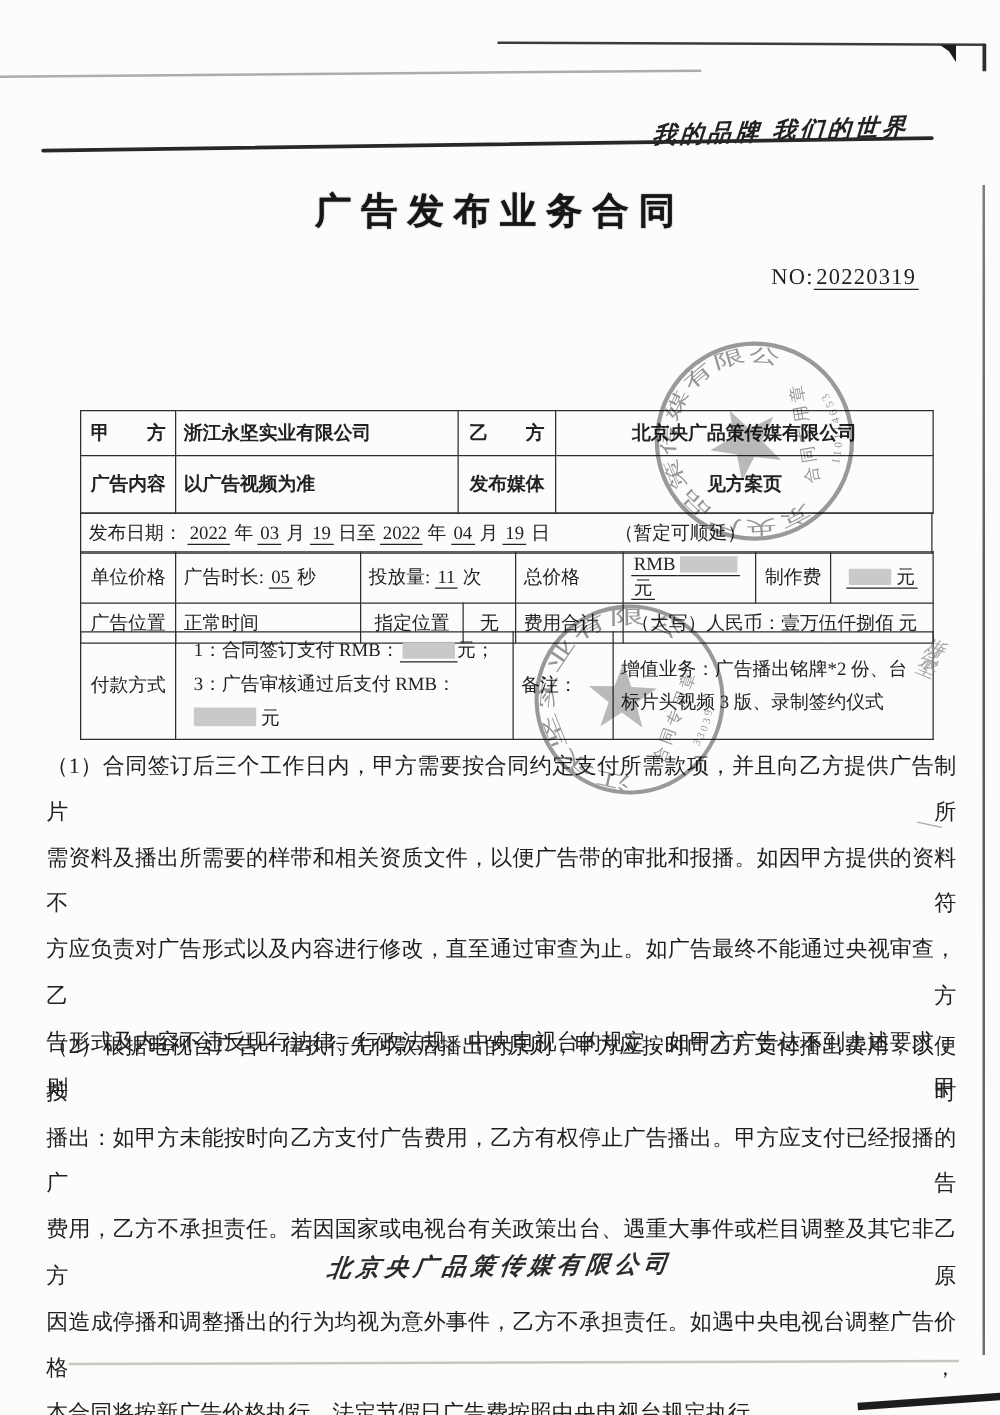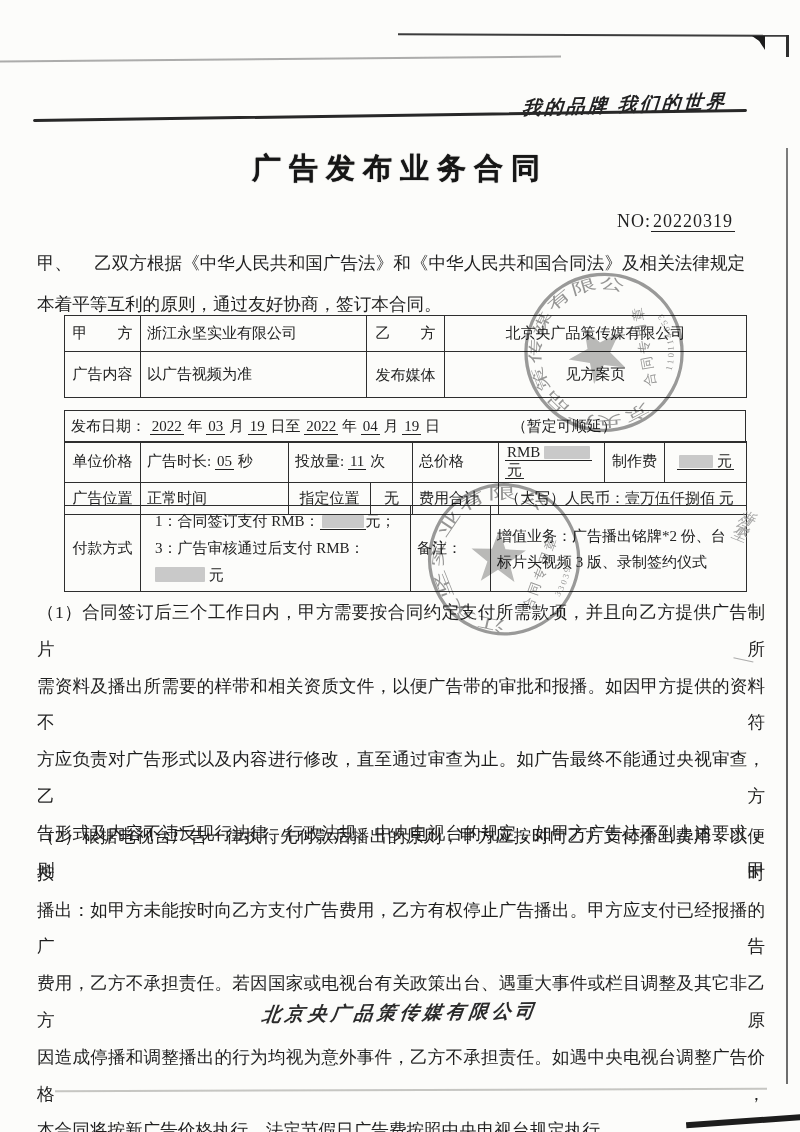--- a/index.html
+++ b/index.html
@@ -70,26 +70,22 @@
   <div class="art crease"></div>
   <div class="art botdiag"></div>
 
   <div class="slogan">我的品牌 我们的世界</div>
   <div class="art headrule"></div>
   <div class="title">广告发布业务合同</div>
   <div class="docno">
     <span>NO:</span><span class="uline">20220319</span>
   </div>
 
-  <div class="intro">
-    <div>甲、　 乙双方根据《中华人民共和国广告法》和《中华人民共和国合同法》及相关法律规定</div>
-    <div>本着平等互利的原则，通过友好协商，签订本合同。</div>
-  </div>
-
-  <table class="tbl" style="top:315px;width:682px;">
+
+  <table class="tbl" style="top:328px;width:682px;font-weight:bold;">
     <colgroup>
         <col style="width:76px">
         <col style="width:226px">
         <col style="width:78px">
         <col style="width:302px">
       </colgroup>
     <tbody>
         <tr style="height:36px">
       <td class="lab">甲　　方</td>
       <td>浙江永坚实业有限公司</td>
@@ -115,21 +111,21 @@
         <span class="uline">03</span>
         <span>月</span>
         <span class="uline">19</span>
         <span>日至</span>
         <span class="uline">2022</span>
         <span>年</span>
         <span class="uline">04</span>
         <span>月</span>
         <span class="uline">19</span>
         <span>日</span>
-        <span style="margin-left:68px">（暂定可顺延）</span>
+        <span style="margin-left:48px">（暂定可顺延）</span>
       </td>
     </tr>
   </tbody>
     </table>
 
   <table class="tbl" style="top:440.5px;width:682px;">
     <colgroup>
         <col style="width:76px">
         <col style="width:148px">
         <col style="width:82px">

